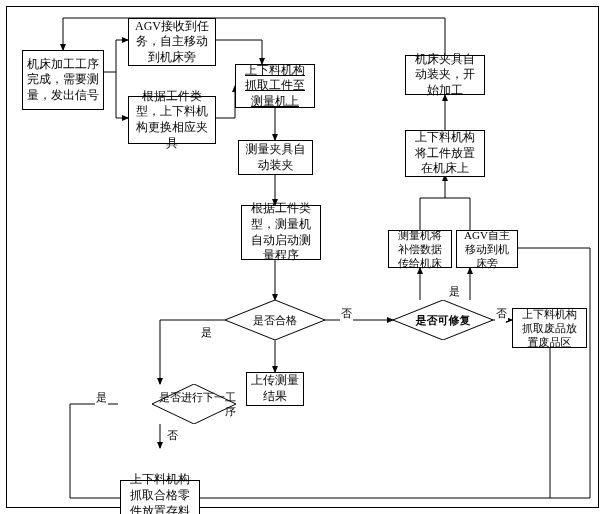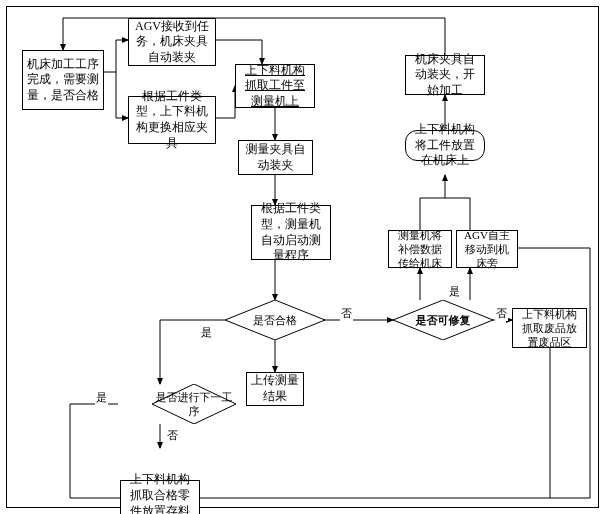--- a/index.html
+++ b/index.html
@@ -26,21 +26,21 @@
   }
   .diamond {
     position: absolute;
     display: flex;
     align-items: center;
     justify-content: center;
   }
   .diamond svg { position: absolute; top:0; left:0; }
   .diamond-label {
     position: relative;
-    text-align: center;
+    text-align: right;
     line-height: 1.3;
     font-size: 11px;
   }
   .outer {
     position: absolute;
     border: 1.5px solid #000;
     box-sizing: border-box;
   }
   .edge-label {
     position: absolute;
@@ -112,47 +112,47 @@
   <line x1="590" y1="248" x2="500" y2="248" stroke="#000" marker-end="url(#arrow)"></line>
 
   <line x1="160" y1="424" x2="160" y2="448" stroke="#000" marker-end="url(#arrow)"></line>
 
   <line x1="550" y1="340" x2="550" y2="498" stroke="#000"></line>
 
   <line x1="160" y1="495" x2="160" y2="498" stroke="#000"></line>
 </svg>
 
 <div class="box" style="left:22px; top:50px; width:82px; height:60px;">
-    <span>机床加工工序完成，需要测量，是否合格</span>
+    <span>机床加工工序完成，需要测量，发出信号</span>
   </div>
 <div class="box" style="left:128px; top:18px; width:88px; height:48px;">
-    <span>AGV接收到任务，机床夹具自动装夹</span>
+    <span>AGV接收到任务，自主移动到机床旁</span>
   </div>
 <div class="box" style="left:128px; top:96px; width:88px; height:48px;">
     <span>根据工件类型，上下料机构更换相应夹具</span>
   </div>
 <div class="box" style="left:235px; top:64px; width:80px; height:44px;text-decoration:underline;">
     <span>上下料机构抓取工件至测量机上</span>
   </div>
 <div class="box" style="left:238px; top:140px; width:75px; height:35px;">
     <span>测量夹具自动装夹</span>
   </div>
-<div class="box" style="left:251px; top:205px; width:80px; height:55px;">
+<div class="box" style="left:241px; top:205px; width:80px; height:55px;">
     <span>根据工件类型，测量机自动启动测量程序</span>
   </div>
 <div class="box" style="left:246px; top:372px; width:58px; height:34px;">
     <span>上传测量结果</span>
   </div>
 <div class="box" style="left:388px; top:230px; width:64px; height:38px; font-size:11px;">
     <span>测量机将补偿数据传给机床</span>
   </div>
 <div class="box" style="left:456px; top:230px; width:62px; height:38px; font-size:11px;">
     <span>AGV自主移动到机床旁</span>
   </div>
-<div class="box" style="left:405px; top:130px; width:80px; height:31px;border-radius:12px;">
+<div class="box" style="left:405px; top:130px; width:80px; height:47px;">
     <span>上下料机构将工件放置在机床上</span>
   </div>
 <div class="box" style="left:405px; top:55px; width:80px; height:40px;">
     <span>机床夹具自动装夹，开始加工</span>
   </div>
 <div class="box" style="left:512px; top:308px; width:75px; height:40px; font-size:11px;">
     <span>上下料机构抓取废品放置废品区</span>
   </div>
 <div class="box" style="left:120px; top:448px; width:80px; height:47px;margin-top:32px;">
     <span>上下料机构抓取合格零件放置存料区</span>

